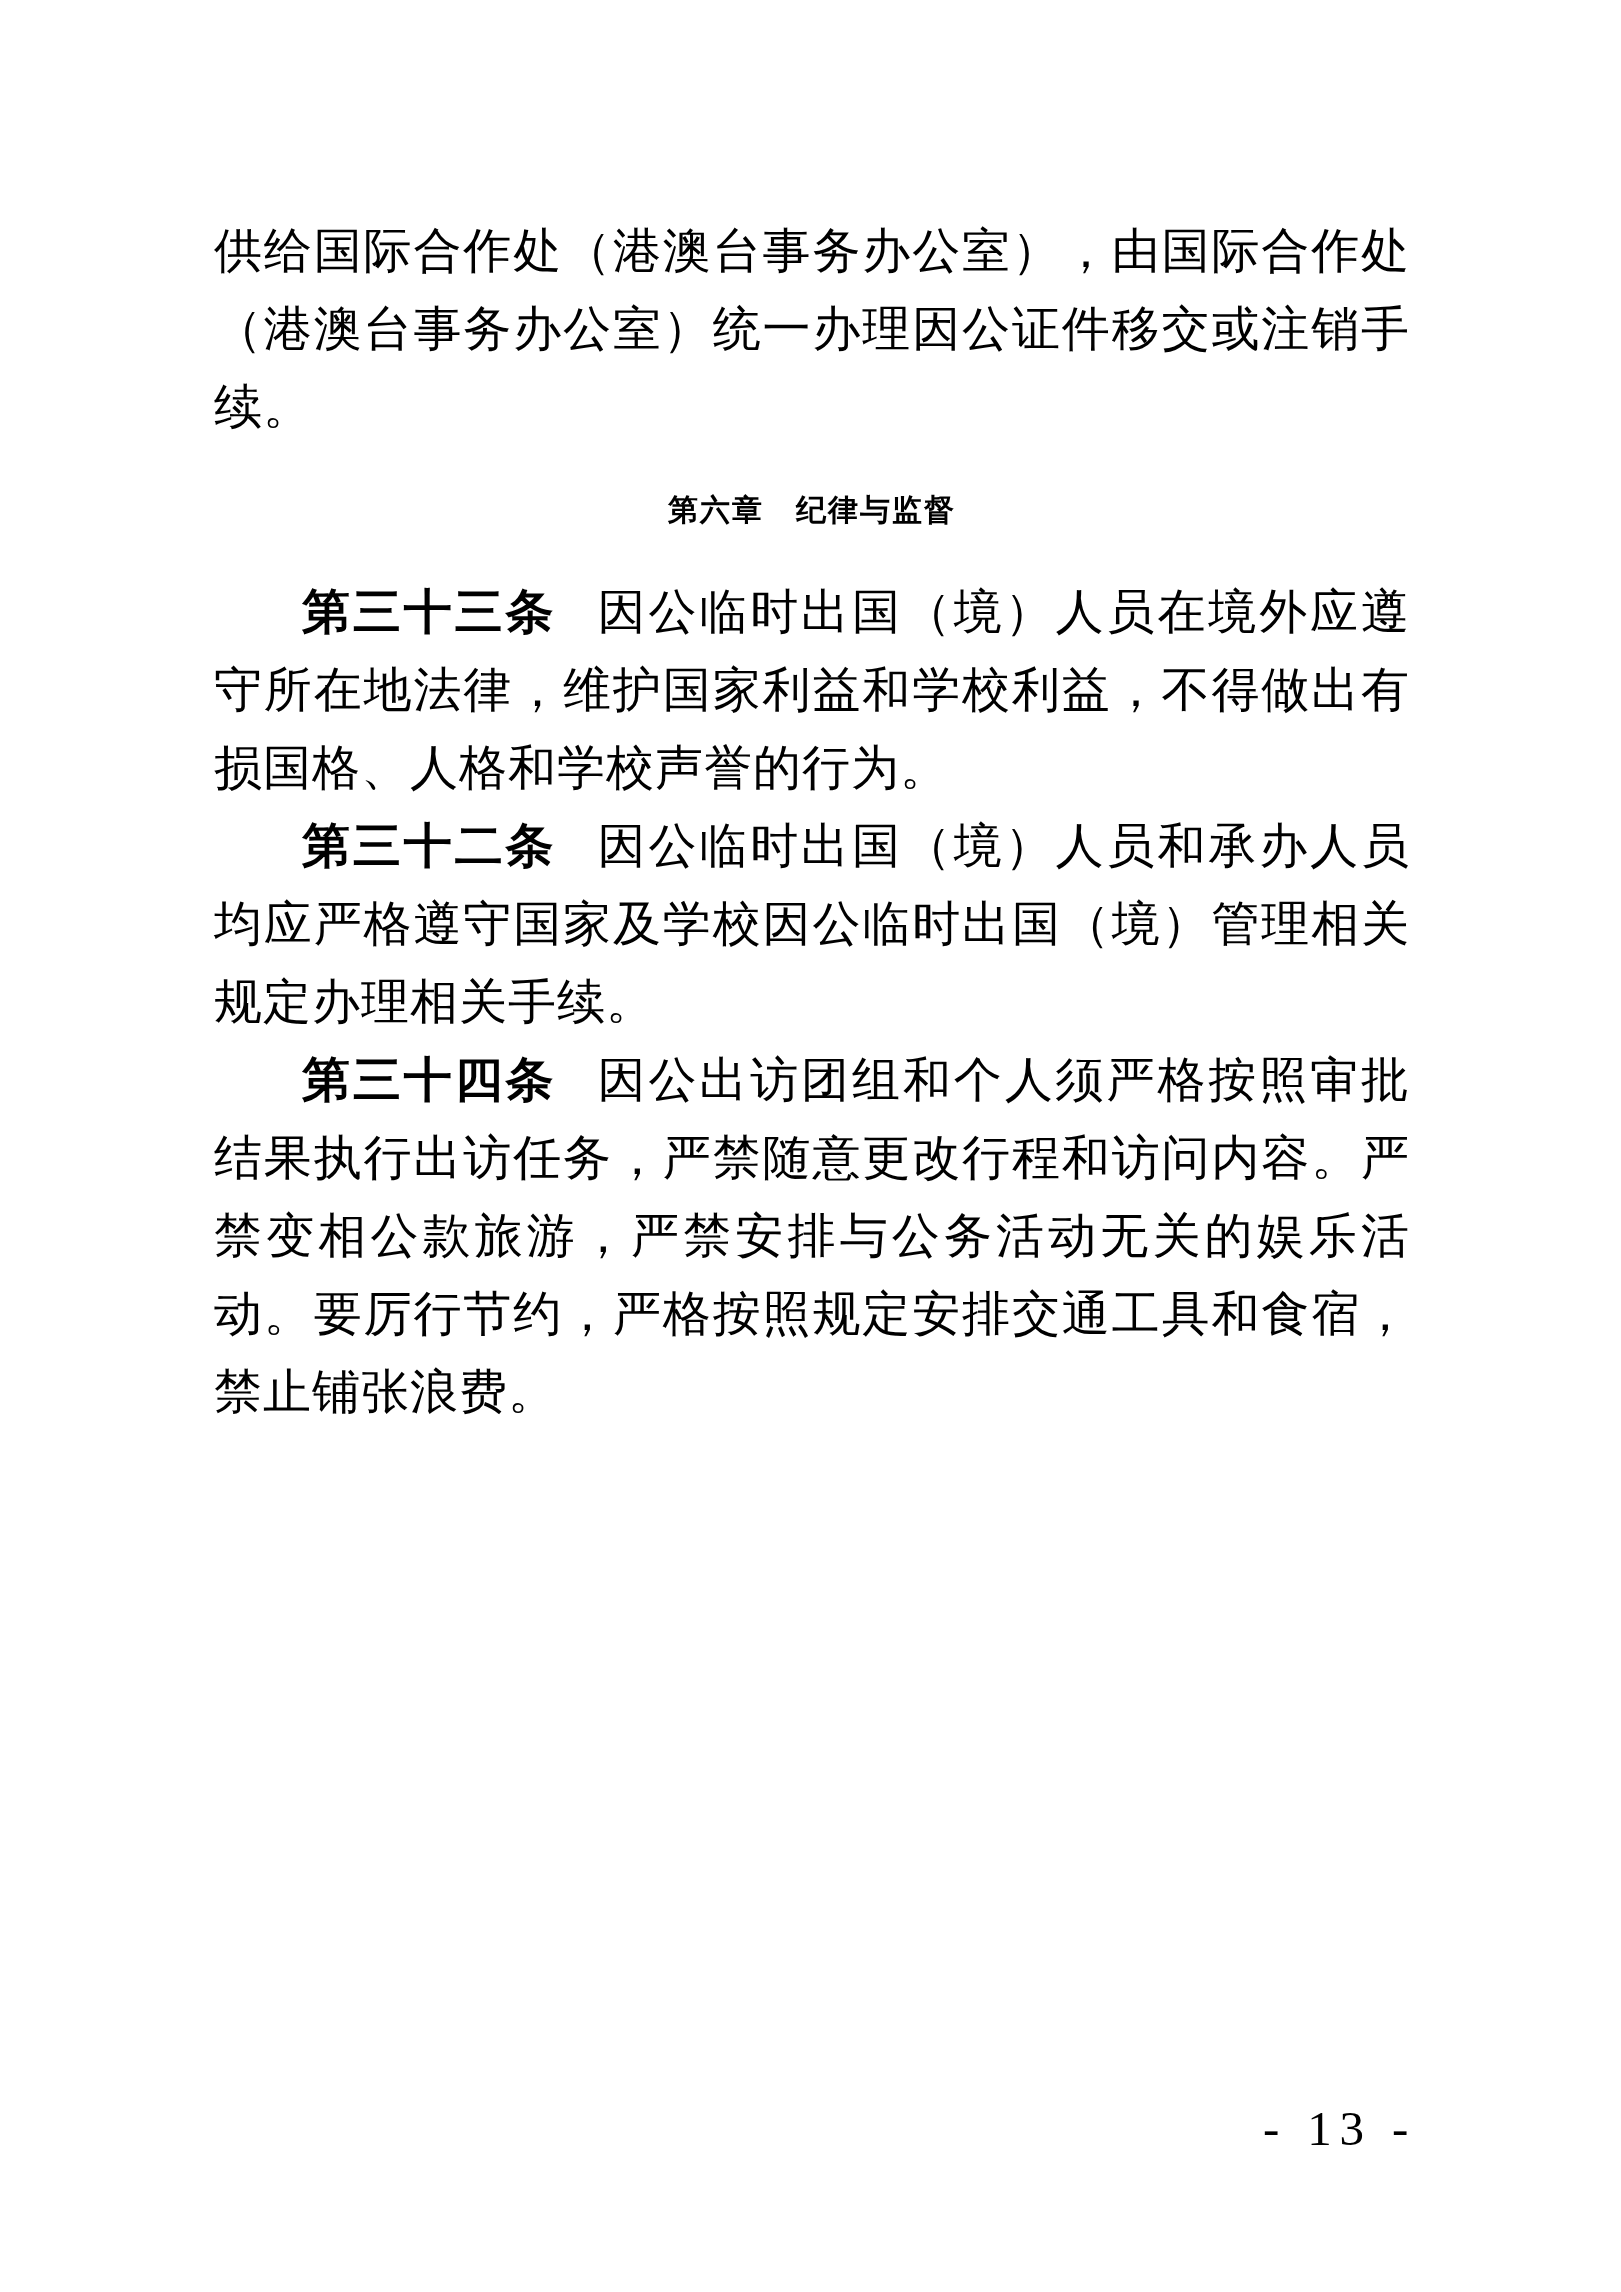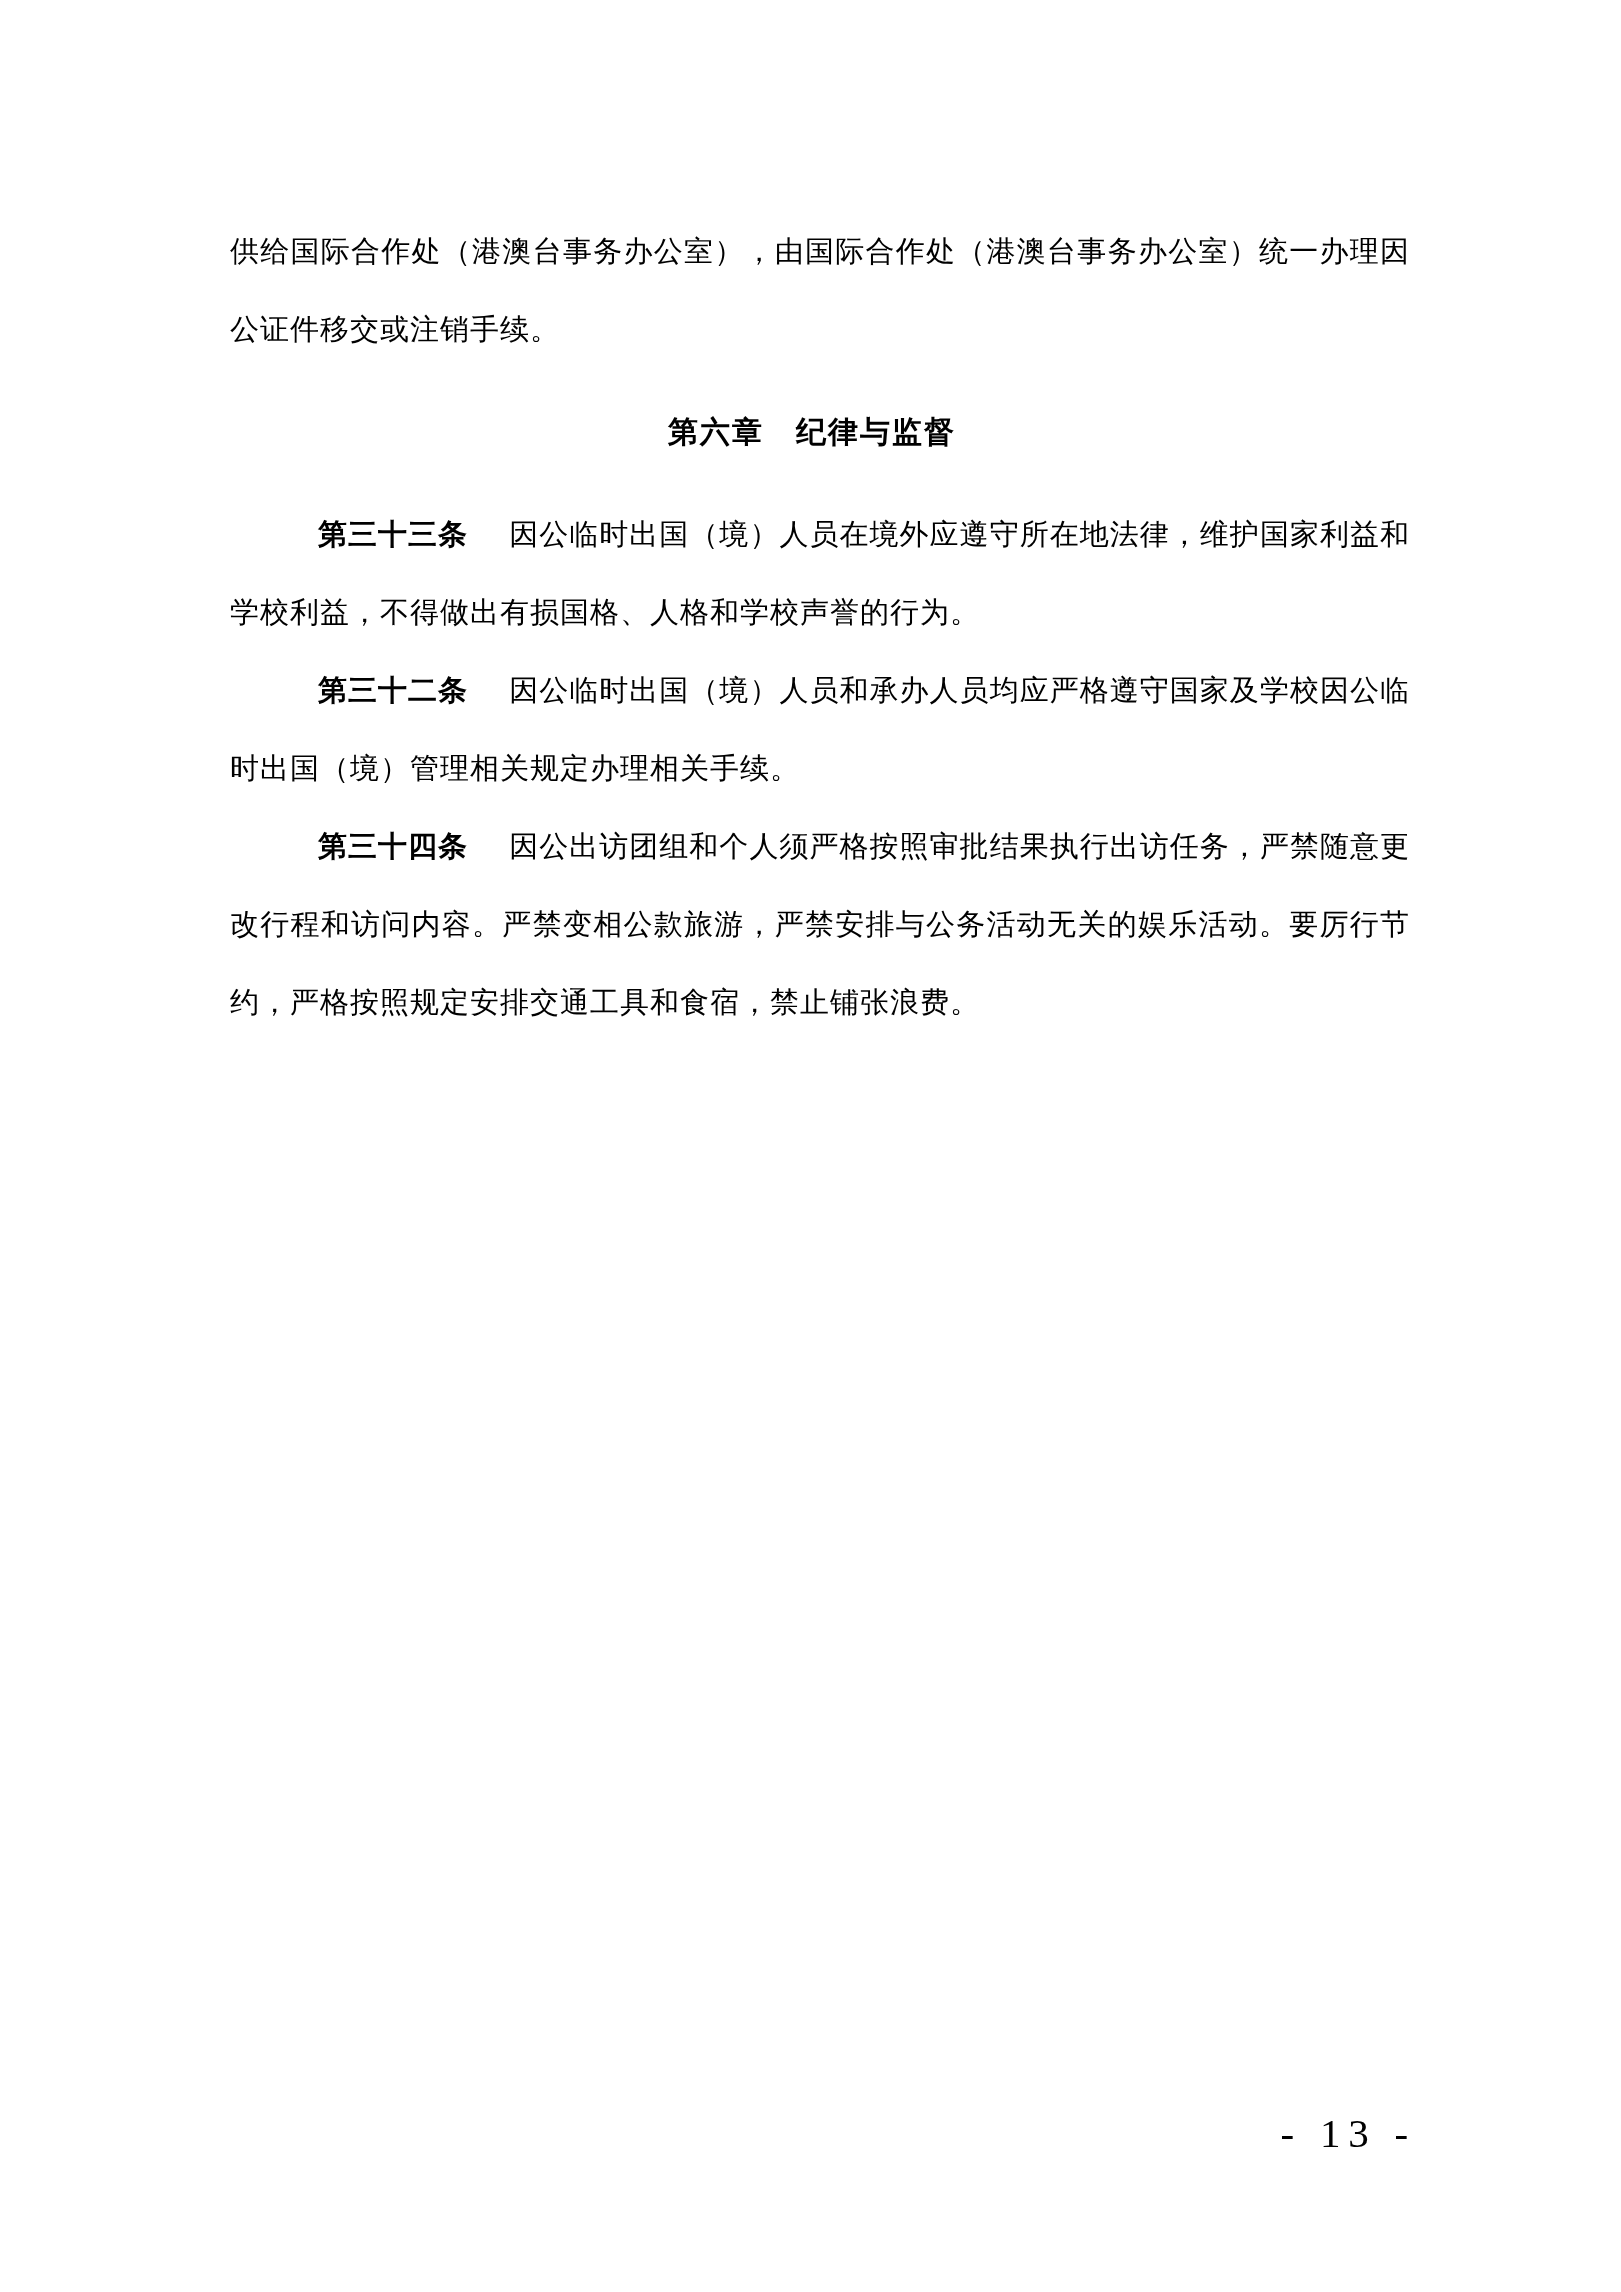--- a/index.html
+++ b/index.html
@@ -14,26 +14,25 @@
     color: #000000;
   }
   .content {
     position: absolute;
     left: 214px;
     top: 212px;
     width: 1196px;
   }
   .para {
     font-family: "Liberation Serif", "DejaVu Serif", serif;
-    font-size: 29px;
+    font-size: 48px;
     line-height: 78px;
     letter-spacing: 1px;
     text-align: justify;
     color: #000000;
-    margin-left: 16px;
   }
   .para.indent { text-indent: 88px; }
   .term {
     font-weight: bold;
     font-family: "Liberation Sans", "DejaVu Sans", sans-serif;
     margin-right: 41px;
   }
   .chapter-heading {
     font-family: "Liberation Sans", "DejaVu Sans", sans-serif;
     font-size: 30px;
@@ -42,21 +41,21 @@
     text-align: center;
     margin: 24.5px 0;
     letter-spacing: 2px;
     color: #000000;
   }
   .page-number {
     position: absolute;
     right: 205px;
     bottom: 136px;
     font-family: "Liberation Serif", "DejaVu Serif", serif;
-    font-size: 41px;
+    font-size: 49px;
     letter-spacing: 7.8px;
     color: #000000;
     white-space: nowrap;
   }
 </style>
 </head>
 <body>
 
 <div class="page">
   <div class="content">

